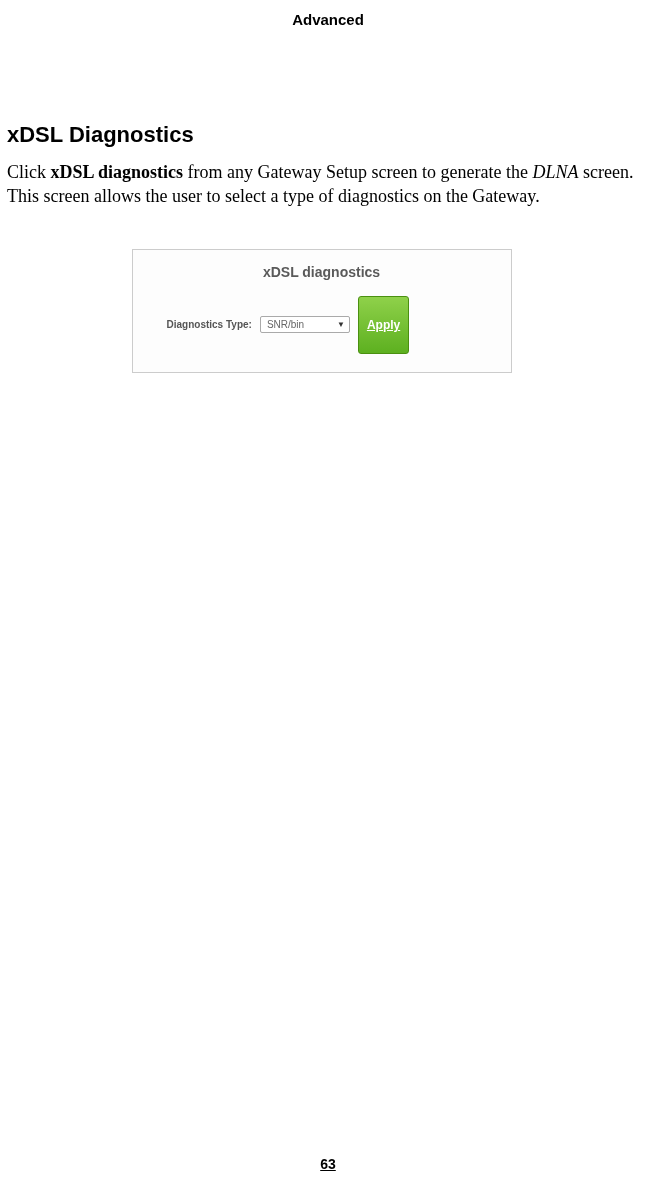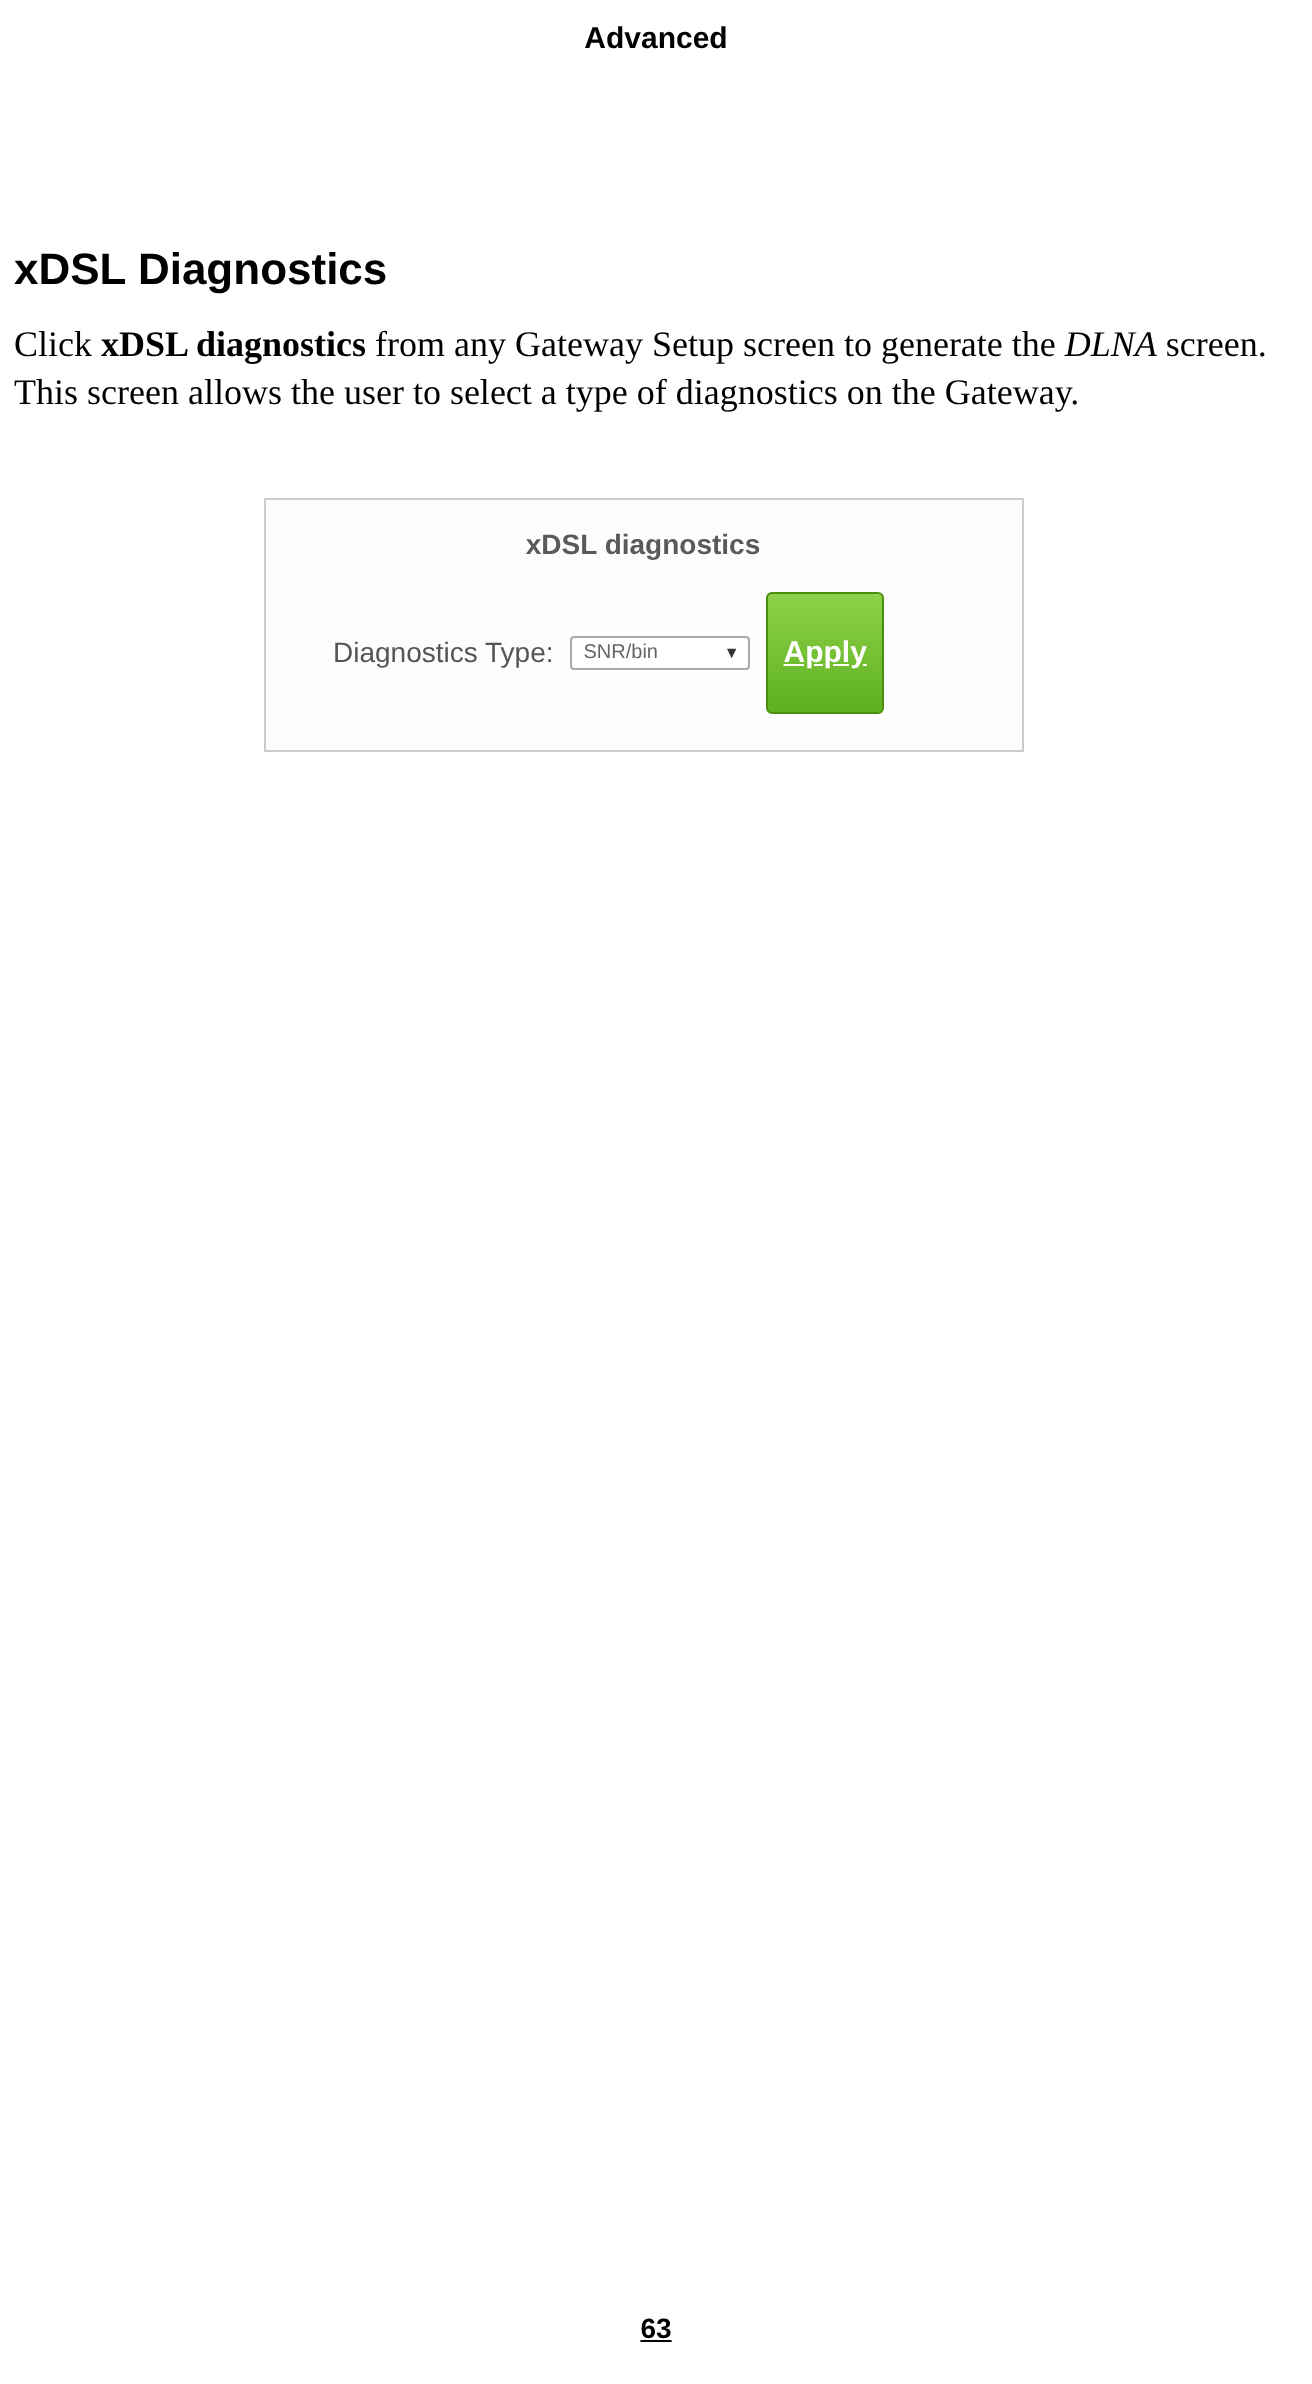--- a/index.html
+++ b/index.html
@@ -69,22 +69,22 @@
       margin-bottom: 16px;
     }
     .screenshot-row {
       display: flex;
       align-items: center;
       gap: 8px;
       justify-content: flex-start;
       padding-left: 20px;
     }
     .screenshot-label {
-      font-size: 14px;
-      font-weight: normal;
+      font-size: 10px;
+      font-weight: bold;
       color: #555;
     }
     .screenshot-select {
       border: 1px solid #aaa;
       background: #fff;
       font-size: 10px;
       color: #666;
       padding: 2px 18px 2px 6px;
       position: relative;
       width: 90px;
@@ -96,21 +96,21 @@
     }
     .screenshot-select .caret {
       font-size: 8px;
       color: #333;
       position: absolute;
       right: 4px;
     }
     .screenshot-button {
       background: linear-gradient(#8fd14a, #5db020);
       color: #fff;
-      font-size: 15px;
+      font-size: 12px;
       font-weight: bold;
       border: 1px solid #4a9010;
       border-radius: 3px;
       padding: 21px 8px;
       cursor: pointer;
       text-decoration: underline;
     }
     .section2 {
       margin-top: 58px;
     }

